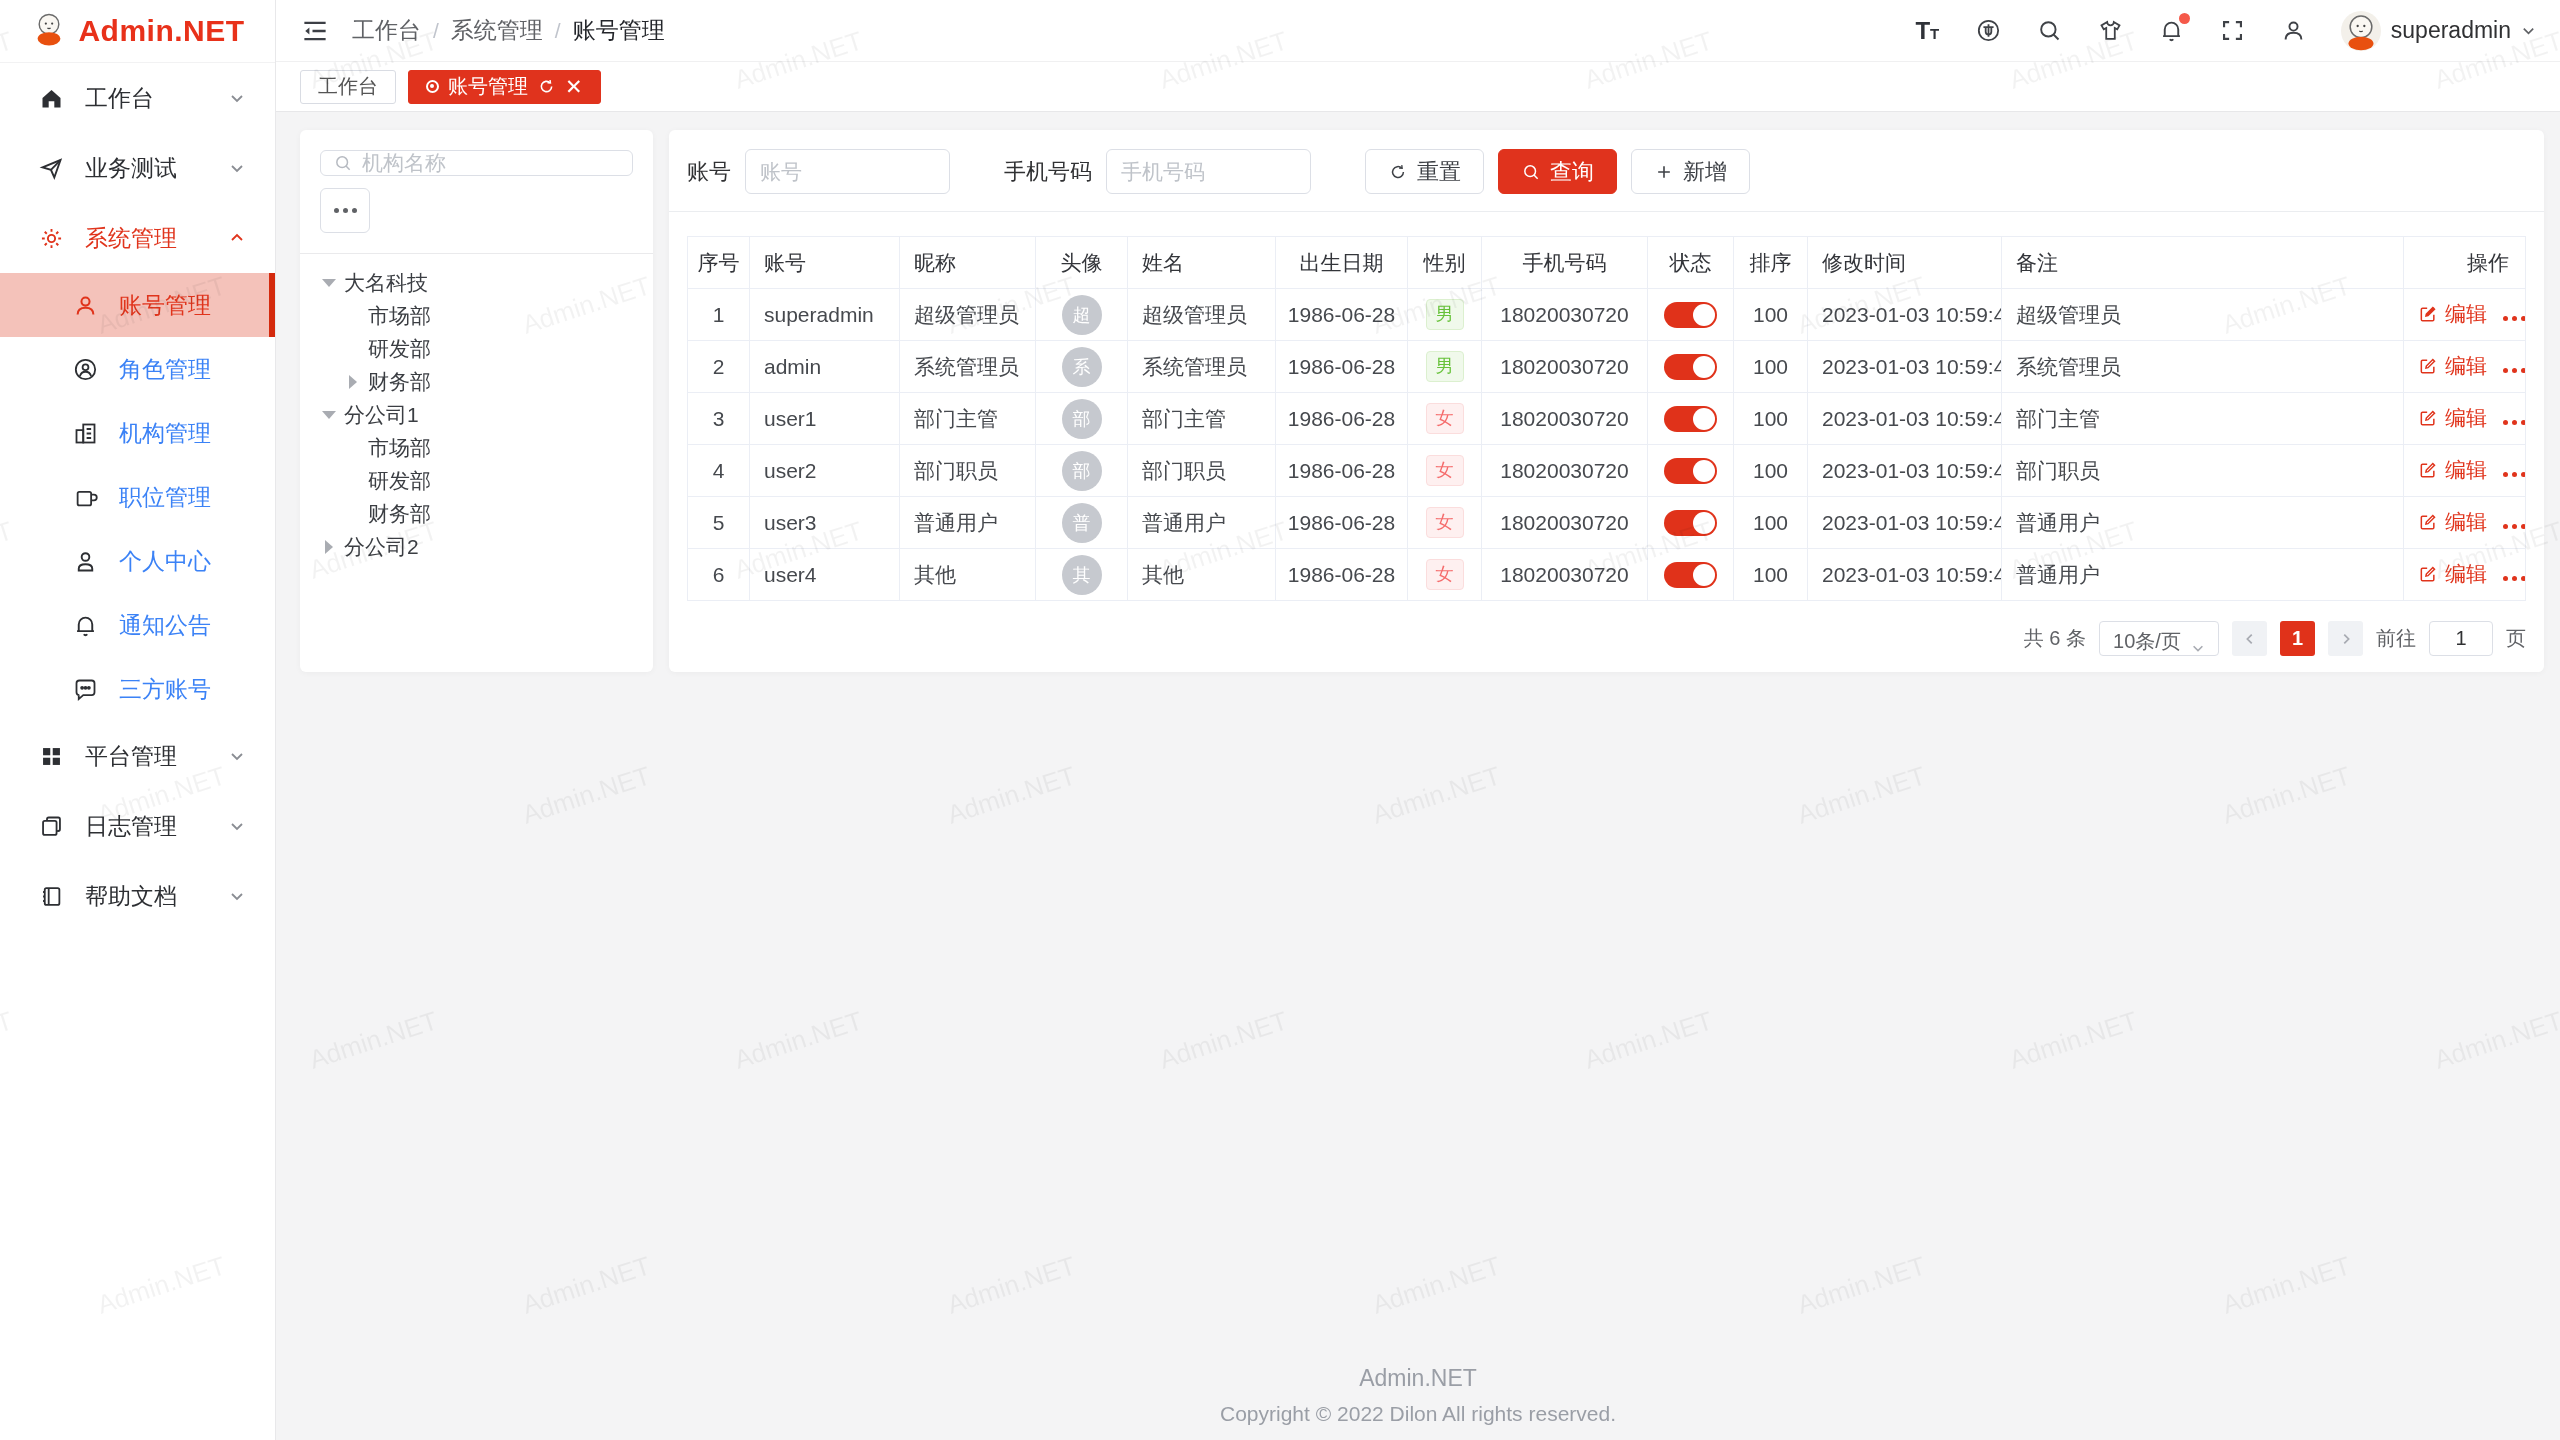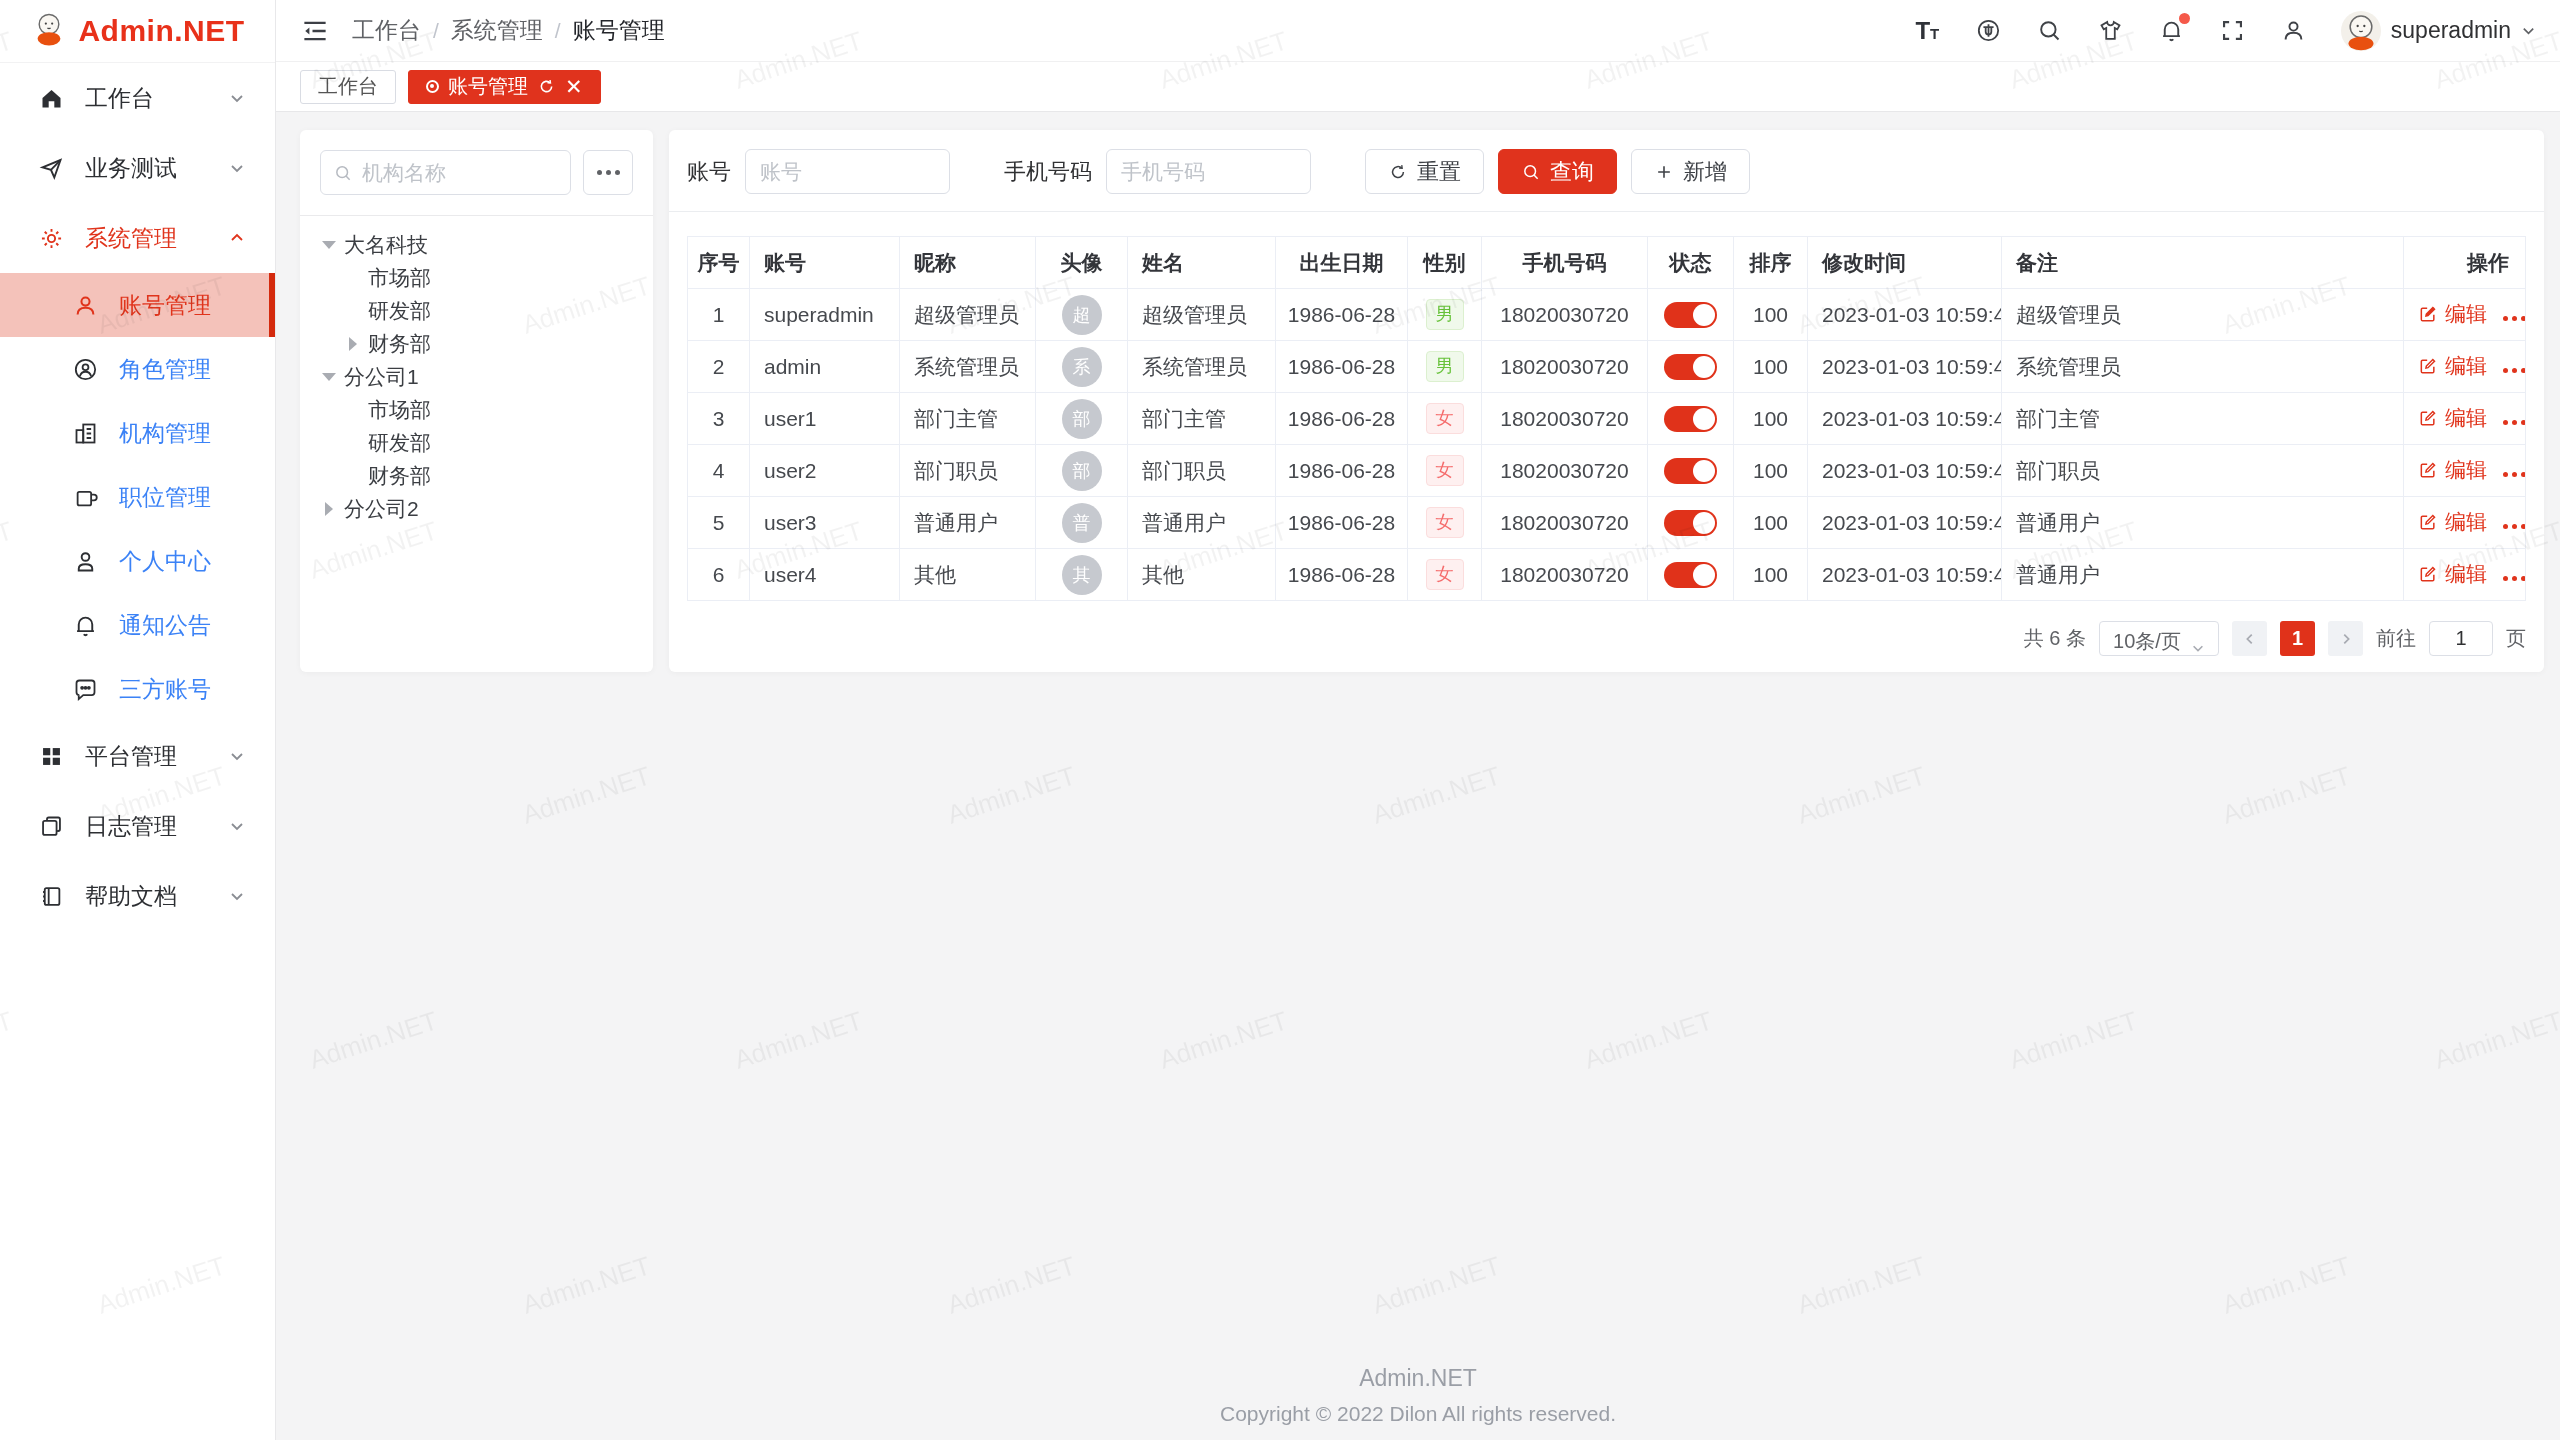--- a/index.html
+++ b/index.html
@@ -59,21 +59,21 @@
   .tab-close { font-size:21px; line-height:1; }
 
   
   .main { position:absolute; left:276px; top:112px; right:0; bottom:0; background:#f4f4f5;
     padding:18px 16px 0 24px; }
   .content { display:flex; gap:16px; align-items:flex-start; }
   .card { background:#fff; border-radius:6px; box-shadow:0 1px 6px rgba(0,0,0,0.04); }
 
   
   .tree-card { width:353px; height:542px; padding:20px; }
-  .tree-top { display:flex; gap:12px; }
+  .tree-top { display:flex; gap:12px;flex-direction:column; }
   .search-box { flex:1; height:45px; border:1px solid #dcdfe6; border-radius:6px;
     display:flex; align-items:center; padding:0 12px; gap:9px; color:#b6bac1; }
   .search-box svg { width:20px; height:20px; flex:0 0 auto; }
   .search-box input { border:none; outline:none; width:100%; font-size:21px; color:#333;
     font-family:inherit; background:transparent; }
   .search-box input::placeholder { color:#bfc3c9; }
   .more-btn { width:50px; height:45px; border:1px solid #dcdfe6; border-radius:6px; background:#fff;
     display:flex; align-items:center; justify-content:center; gap:4px; cursor:pointer; }
   .more-btn i { width:5px; height:5px; border-radius:50%; background:#606266; }
   .tree-divider { border-top:1px solid #eaeaec; margin:20px -20px 12px; }
@@ -97,21 +97,21 @@
   .btn { height:45px; border-radius:6px; display:inline-flex; align-items:center; justify-content:center;
     gap:9px; padding:0 22px; font-size:22px; cursor:pointer; border:1px solid #dcdfe6; background:#fff;
     color:#3e4146; font-family:inherit; }
   .btn svg { width:20px; height:20px; }
   .btn.primary { background:#e0331d; border-color:#e0331d; color:#fff; }
   .card-divider { border-top:1px solid #ebedf0; margin:14px -18px 0; }
 
   table { width:100%; border-collapse:collapse; table-layout:fixed; margin-top:24px; }
   th, td { border:1px solid #ebeef5; height:52px; font-size:21px; padding:0 14px;
     overflow:hidden; white-space:nowrap; }
-  th { font-weight:bold; color:#33353a; text-align:left; }
+  th { font-weight:normal; color:#33353a; text-align:left; }
   td { color:#46494e; }
   .ct { text-align:center; padding:0 4px; }
   .rt { text-align:right; padding-right:16px; }
   .avatar-circle { display:inline-flex; width:40px; height:40px; border-radius:50%; background:#c6c9cf;
     color:#fff; font-size:18px; align-items:center; justify-content:center; vertical-align:middle; }
   .gender-badge { display:inline-block; padding:4px 9px; border-radius:4px; font-size:18px; line-height:1.2;
     border:1px solid transparent; }
   .gender-badge.male { color:#67c23a; background:#f0f9eb; border-color:#dcf0cf; }
   .gender-badge.female { color:#f56c6c; background:#fef0f0; border-color:#fbdddd; }
   .toggle { display:inline-block; width:53px; height:26px; border-radius:13px; background:#e0321a;

